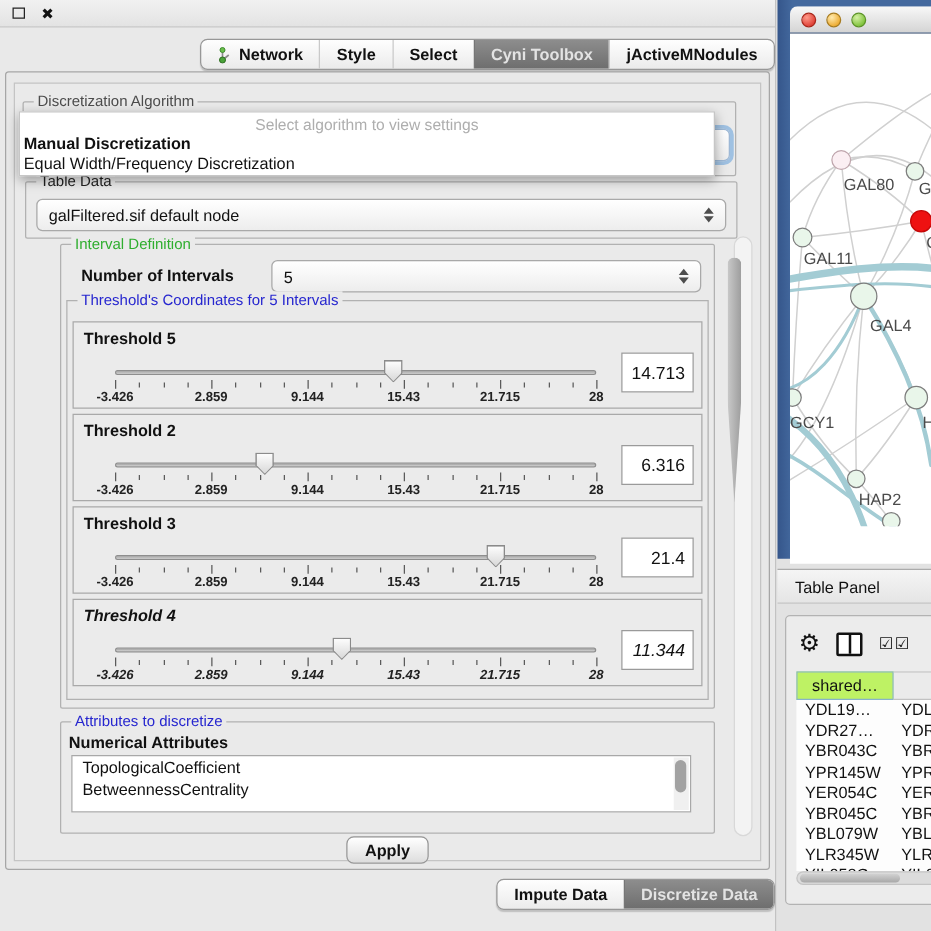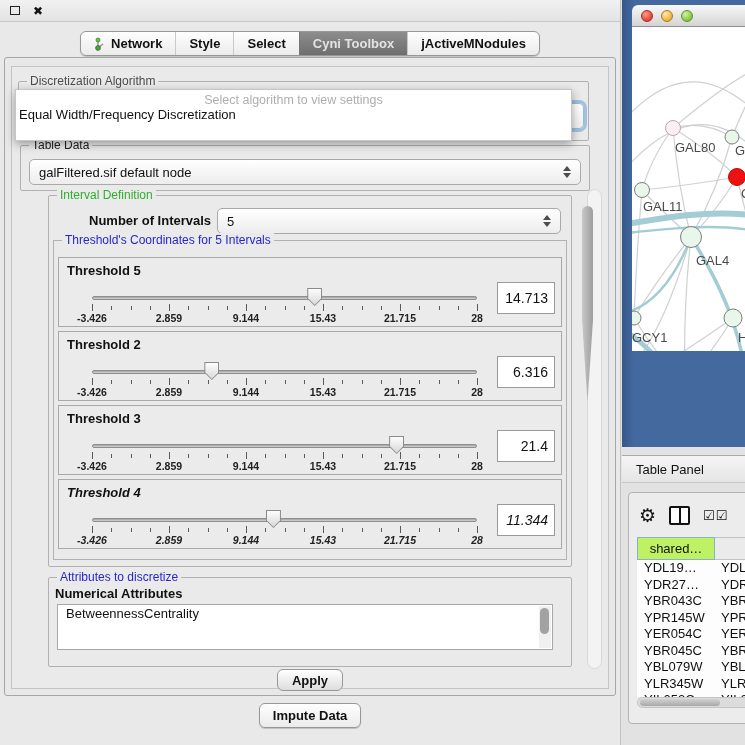--- a/index.html
+++ b/index.html
@@ -12,21 +12,21 @@
   
   .control-panel { position:absolute; left:0; top:0; width:621px; height:745px;
     background:#e9e9e9; border-right:1px solid #c2c2c2; }
   .cp-titlebar { position:absolute; left:0; top:0; right:0; height:22px;
     background:linear-gradient(#f1f1f1,#e3e3e3); border-bottom:1px solid #c8c8c8;
     display:flex; align-items:center; padding:0 10px; font-size:13px; }
   .cp-title { flex:1; }
   .float-icon { width:10px; height:9px; border:1.5px solid #222; margin-right:13px; }
   .close-icon { font-size:12px; font-weight:bold; color:#111; line-height:1; }
 
-  .tabbar { position:absolute; left:0; width:100%; display:flex; justify-content:center; }
+  .tabbar { position:absolute; left:0; width:100%; display:flex; justify-content:flex-end; }
   .top-tabbar { top:31px; }
   .bottom-tabbar { top:703px; }
   .seg-group { display:inline-flex; border:1px solid #979797; border-radius:6px;
     overflow:hidden; background:linear-gradient(#fefefe,#ebebeb);
     box-shadow:0 1px 1px rgba(0,0,0,.18); }
   .seg { padding:4px 13px; font-size:13px; font-weight:bold; color:#111;
     display:flex; align-items:center; gap:5px; white-space:nowrap; }
   .seg + .seg { border-left:1px solid #c9c9c9; }
   .seg.selected { background:linear-gradient(#8d8d8d,#6e6e6e); color:#e3e3e3;
     border-left-color:#767676; }
@@ -68,21 +68,21 @@
   .group-tabledata .group-title { color:#222; }
   .combo-tabledata { position:absolute; left:8px; right:8px; top:13px; height:26px; }
 
   .scroll-region { position:absolute; left:34px; right:6px; top:120px; height:484px; }
   .v-scrollbar { position:absolute; right:0; top:2px; bottom:2px; width:15px;
     background:#f3f3f3; border:1px solid #d8d8d8; border-radius:8px; }
   .v-scrollbar .thumb { position:absolute; left:1px; top:16px; width:11px; height:196px;
     border-radius:6px; background:linear-gradient(90deg,#c9c9c9,#9d9d9d); }
 
   .group-interval { left:2px; right:30px; top:8px; height:372px; }
-  .ni-label { position:absolute; left:40px; top:17px; font-size:13px; font-weight:bold; }
+  .ni-label { position:absolute; left:16px; top:17px; font-size:13px; font-weight:bold; }
   .ni-combo { position:absolute; left:168px; right:10px; top:12px; height:26px; }
 
   .group-thresholds { position:absolute; left:4px; right:4px; top:44px; bottom:6px;
     border:1px solid #b1b1b1; }
 
   .threshold-panel { position:absolute; left:4px; right:4px; height:70px;
     border:1px solid #a9a9a9; background:#ebebeb; }
   .t-label { position:absolute; left:8px; top:5px; font-size:13px; font-weight:bold; }
   .slider-wrap { position:absolute; left:33px; right:84px; top:38px; height:4px; }
   .track { position:absolute; inset:0; border-radius:3px;
@@ -122,21 +122,21 @@
   .network-window { position:absolute; left:622px; top:0; width:123px; height:447px;
     background:linear-gradient(90deg,#35568b 0,#44699e 12px); }
   .mac-titlebar { position:absolute; left:10px; top:5px; right:0; height:22px;
     border-top-left-radius:6px; background:linear-gradient(#f8f8f8,#d4d4d4);
     border-bottom:1px solid #8d8d8d; display:flex; align-items:center;
     padding-left:9px; gap:8px; }
   .light { width:12px; height:12px; border-radius:50%; }
   .light-red { background:radial-gradient(circle at 35% 30%,#ff9a8a,#e0443a 72%); border:1px solid #a9281c; }
   .light-yellow { background:radial-gradient(circle at 35% 30%,#ffeaae,#eeae37 72%); border:1px solid #a87c20; }
   .light-green { background:radial-gradient(circle at 35% 30%,#d4f0a4,#82c43f 72%); border:1px solid #5d9428; }
-  .net-canvas { position:absolute; left:10px; top:27px; right:0; height:324px;
+  .net-canvas { position:absolute; left:10px; top:27px; right:0; height:424px;
     background:#fff; overflow:hidden; }
   .net-canvas svg { position:absolute; left:0; top:0; }
 
   .table-panel-header { position:absolute; left:622px; top:455px; right:0; height:28px;
     background:linear-gradient(#f5f5f5,#e5e5e5); border-top:1px solid #ababab;
     border-bottom:1px solid #c6c6c6; display:flex; align-items:center;
     padding-left:14px; font-size:13px; }
   .table-card { position:absolute; left:628px; top:492px; width:140px; height:232px;
     background:#ececec; border:1px solid #b3b3b3; border-radius:4px; }
   .tp-toolbar { position:absolute; left:10px; top:6px; right:4px; height:32px;
@@ -202,20 +202,21 @@
     <div class="inner-panel">
 
       <div class="group group-disc">
         <span class="group-title" style="color:#4c4c4c">Discretization Algorithm</span>
       </div>
       <div class="combo-behind"></div>
 
       <div class="algo-popup">
         <div class="popup-hint">Select algorithm to view settings</div>
         <div>
+            <div class="popup-item bold">Manual Discretization</div>
             <div class="popup-item">Equal Width/Frequency Discretization</div>
           </div>
       </div>
 
       <div class="group group-tabledata">
         <span class="group-title">Table Data</span>
         <div class="combo combo-tabledata">
           <span class="val">galFiltered.sif default node</span>
           <span class="spinner">
               <i class="up"></i>
@@ -406,20 +407,21 @@
                 </div>
               </div>
           </div>
         </div>
 
         <div class="group group-attrs">
           <span class="group-title title-blue">Attributes to discretize</span>
           <span class="attrs-subtitle">Numerical Attributes</span>
           <div class="attr-list">
             <div>
+                <div class="attr-item">TopologicalCoefficient</div>
                 <div class="attr-item">BetweennessCentrality</div>
               </div>
             <div class="list-scroll">
               <div class="thumb2"></div>
             </div>
           </div>
         </div>
 
         <div class="v-scrollbar">
           <div class="thumb"></div>
@@ -427,20 +429,23 @@
       </div>
 
       <div class="apply-btn">Apply</div>
     </div>
   </div>
 
   <div class="tabbar bottom-tabbar">
     <div class="seg-group">
         <div class="seg">
           <span>Impute Data</span>
+        </div>
+        <div class="seg selected">
+          <span>Discretize Data</span>
         </div>
       </div>
   </div>
 </div>
 
 <div class="network-window">
   <div class="mac-titlebar">
     <span class="light light-red"></span>
     <span class="light light-yellow"></span>
     <span class="light light-green"></span>

